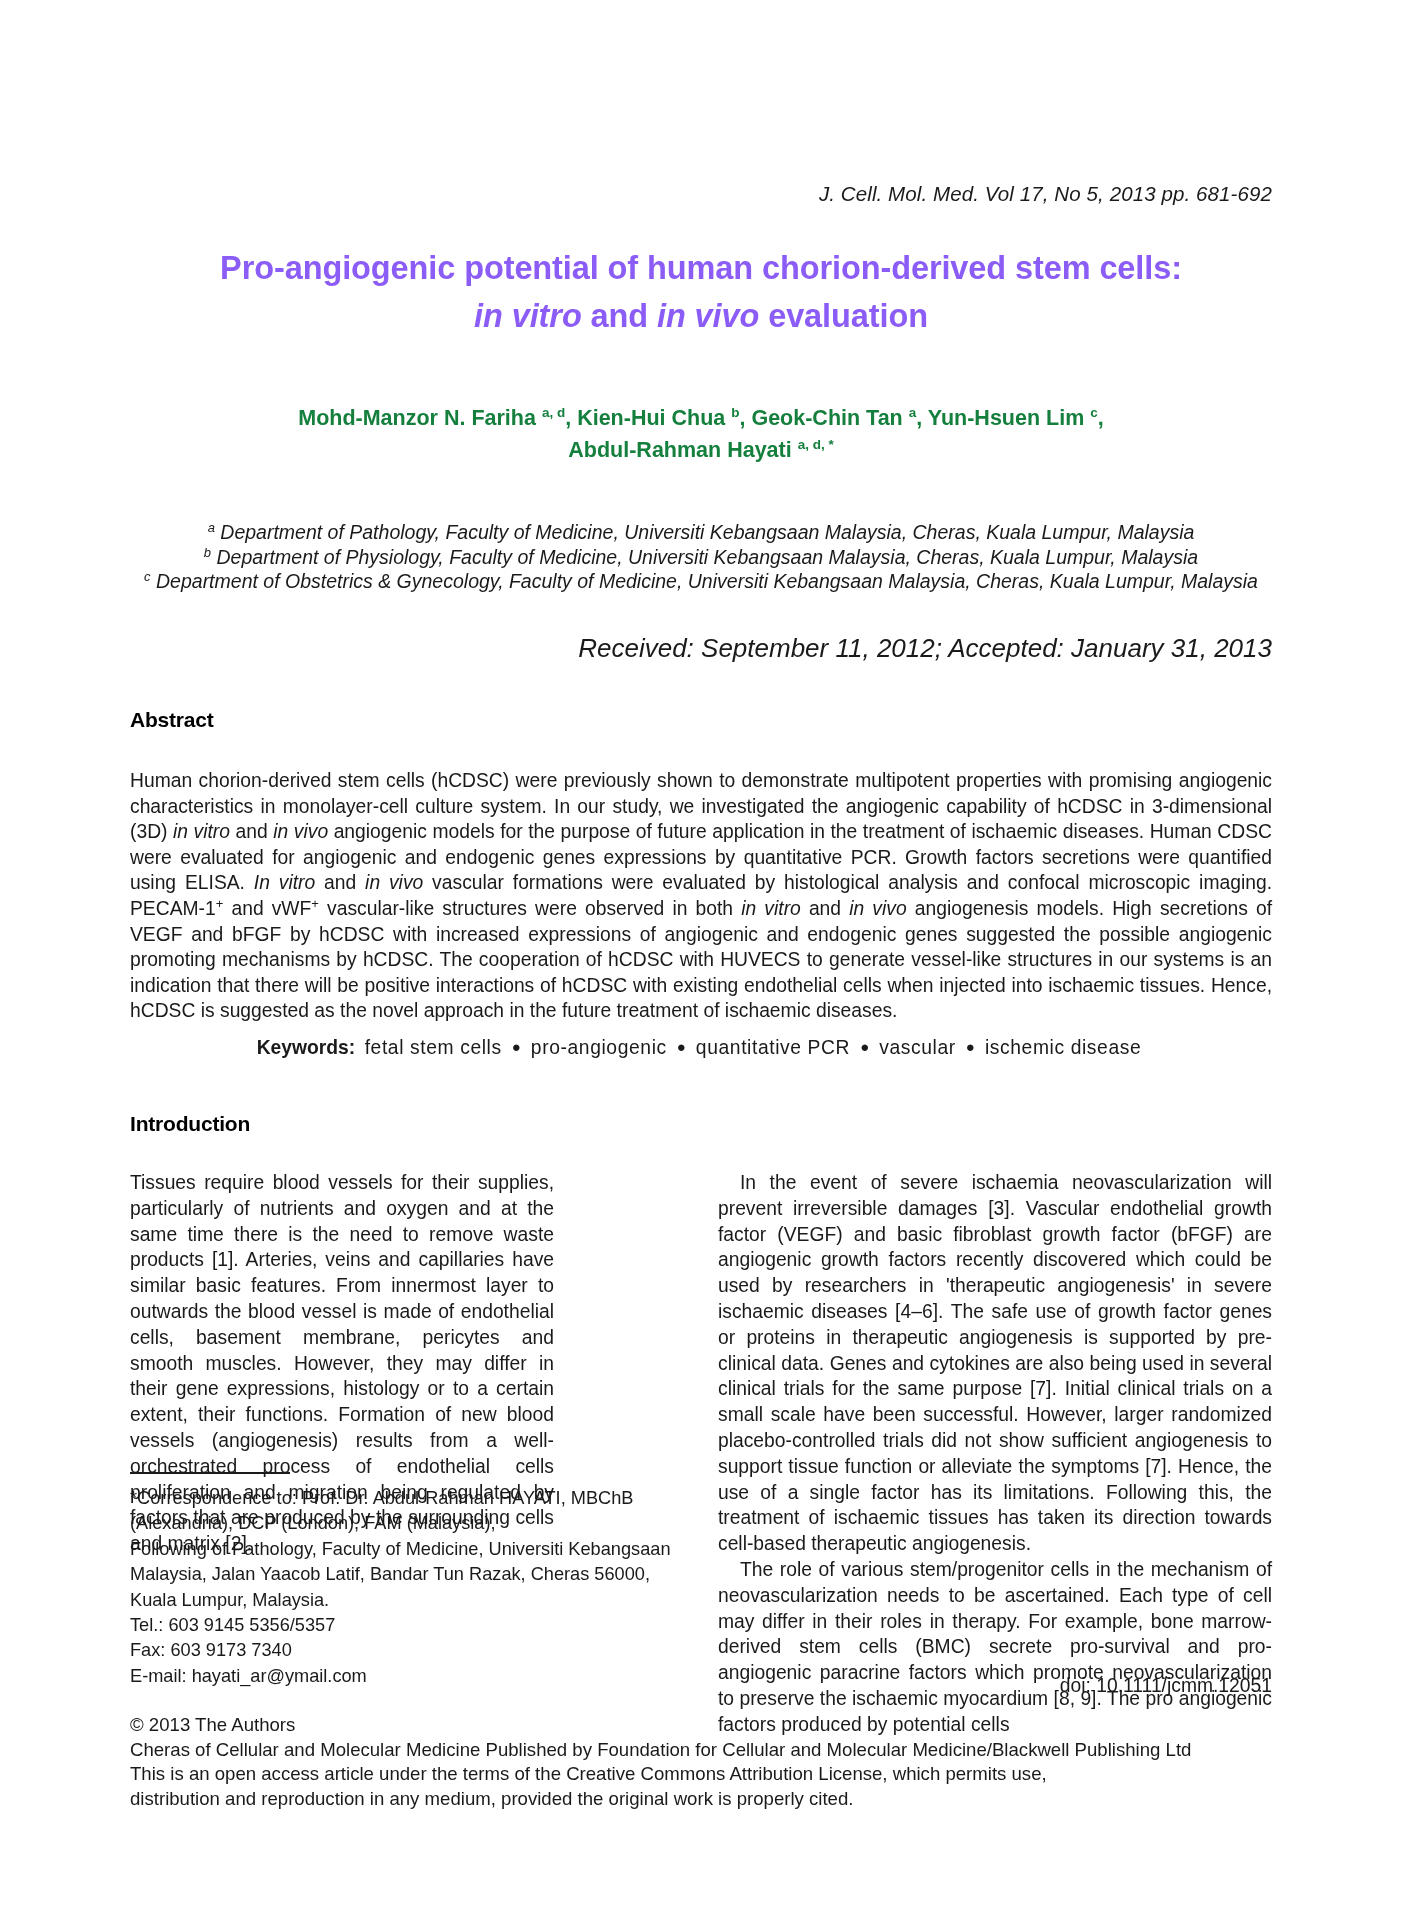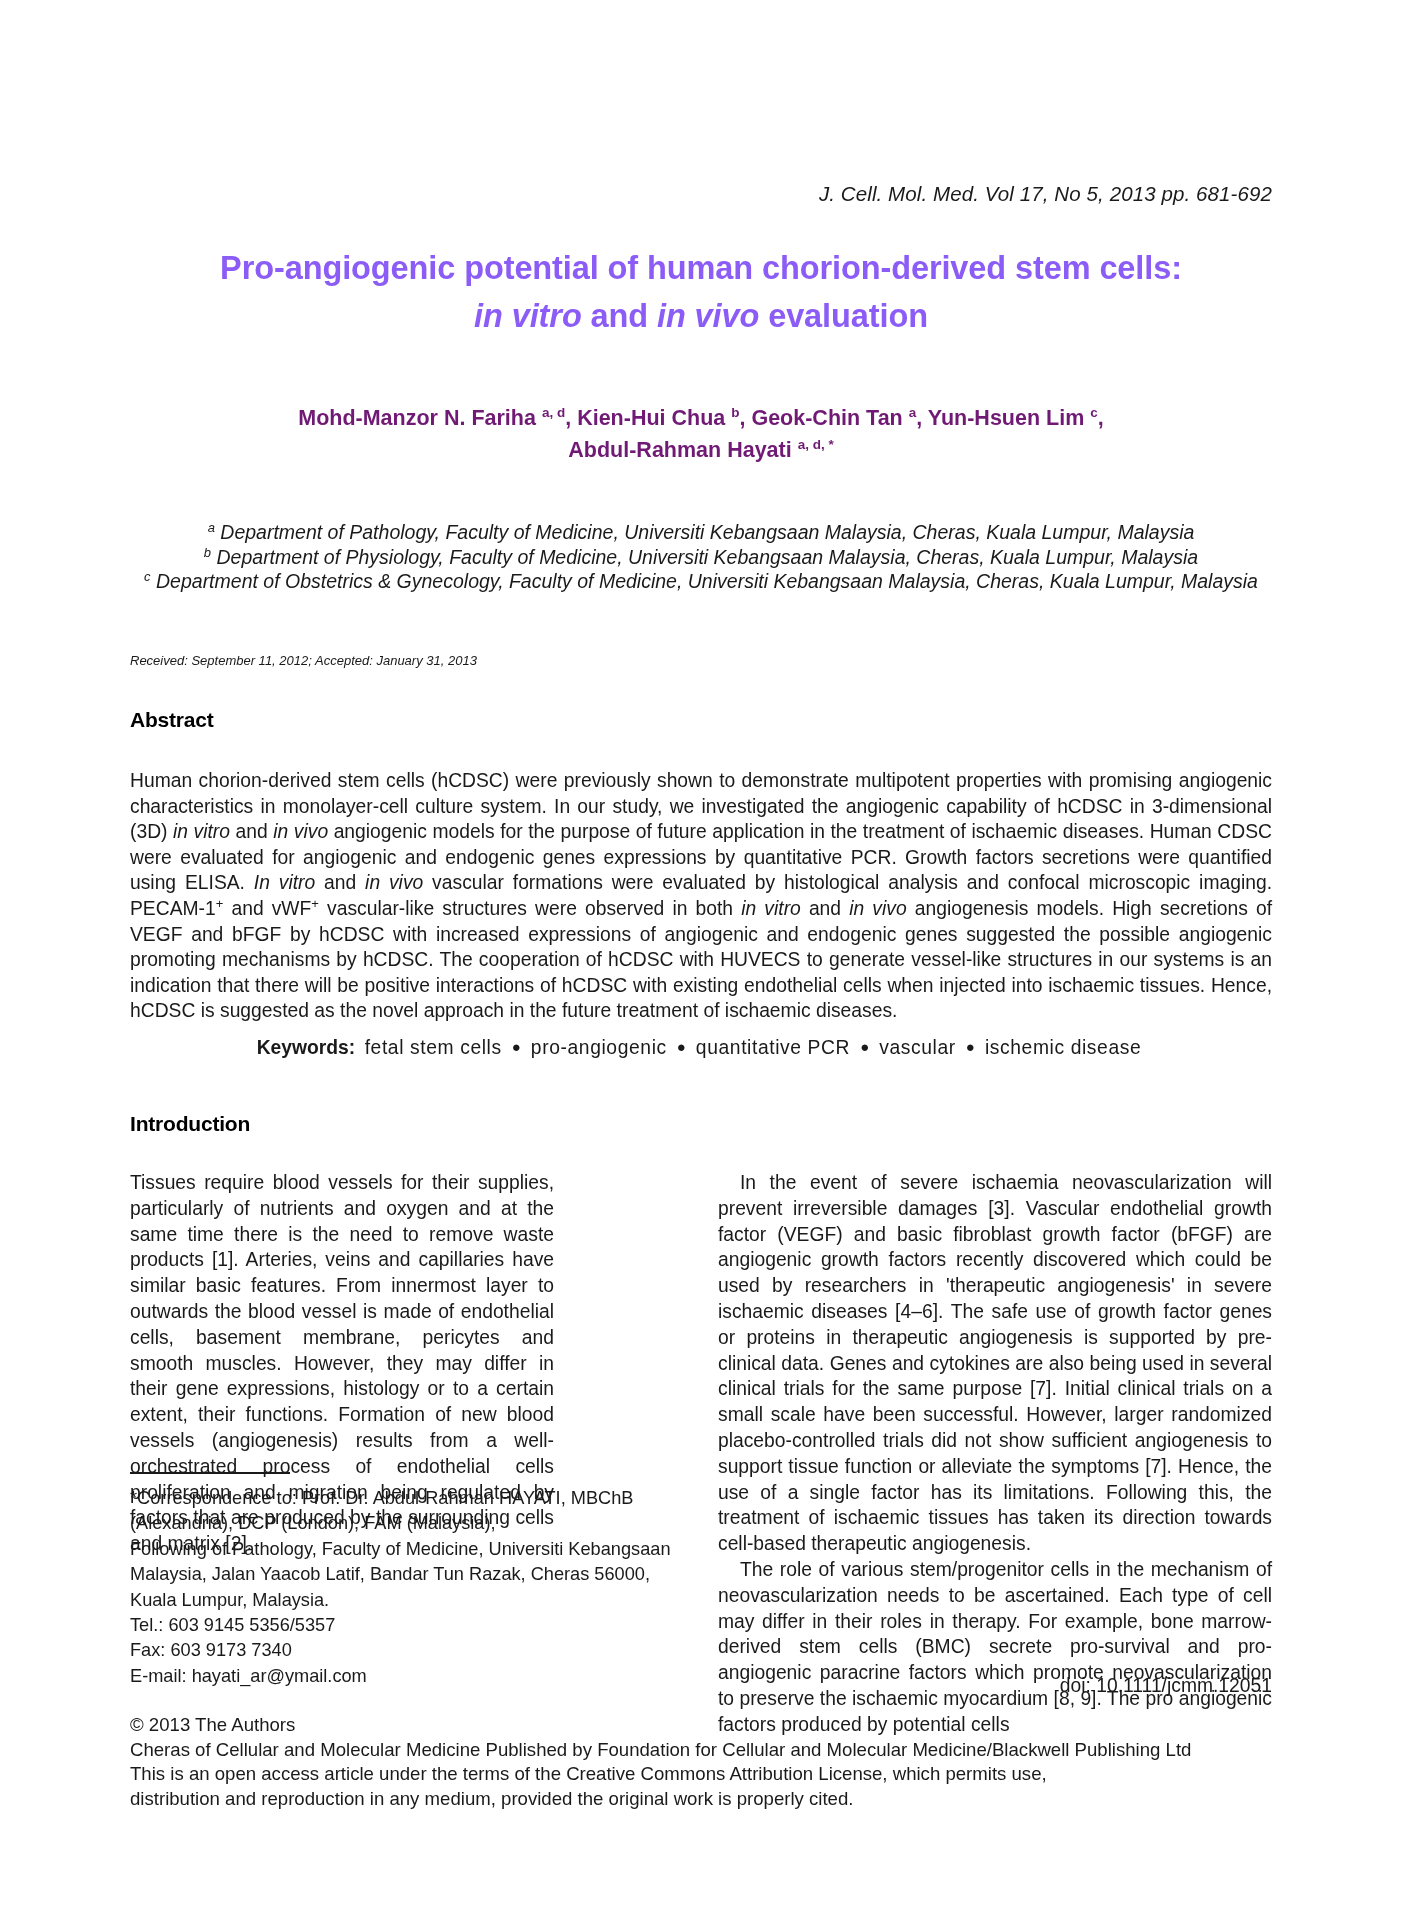--- a/index.html
+++ b/index.html
@@ -58,21 +58,21 @@
     position: absolute;
     top: 402px;
     left: 130px;
     width: 1142px;
     text-align: center;
     font-family: "Liberation Sans Narrow", "Liberation Sans", sans-serif;
     font-stretch: condensed;
     font-weight: bold;
     font-size: 21.5px;
     line-height: 32px;
-    color: #701a75;
+    color: #15803d;
   }
   .authors sup {
     font-size: 13.5px;
     font-weight: bold;
     vertical-align: super;
     line-height: 0;
   }
 
   .affiliations {
     position: absolute;
@@ -91,27 +91,26 @@
     font-size: 13px;
     vertical-align: super;
     line-height: 0;
   }
 
   .dates {
     position: absolute;
     top: 633px;
     left: 130px;
     width: 1142px;
-    text-align: left;
+    text-align: right;
     font-family: "Liberation Sans Narrow", "Liberation Sans", sans-serif;
     font-stretch: condensed;
     font-style: italic;
-    font-size: 13px;
-    color: #1a1a1a;
-    margin-top: 20px;
+    font-size: 26px;
+    color: #1a1a1a;
   }
 
   .section-head {
     font-family: "Liberation Sans Narrow", "Liberation Sans", sans-serif;
     font-stretch: condensed;
     font-weight: bold;
     font-size: 21px;
     color: #000000;
     letter-spacing: -0.2px;
   }

